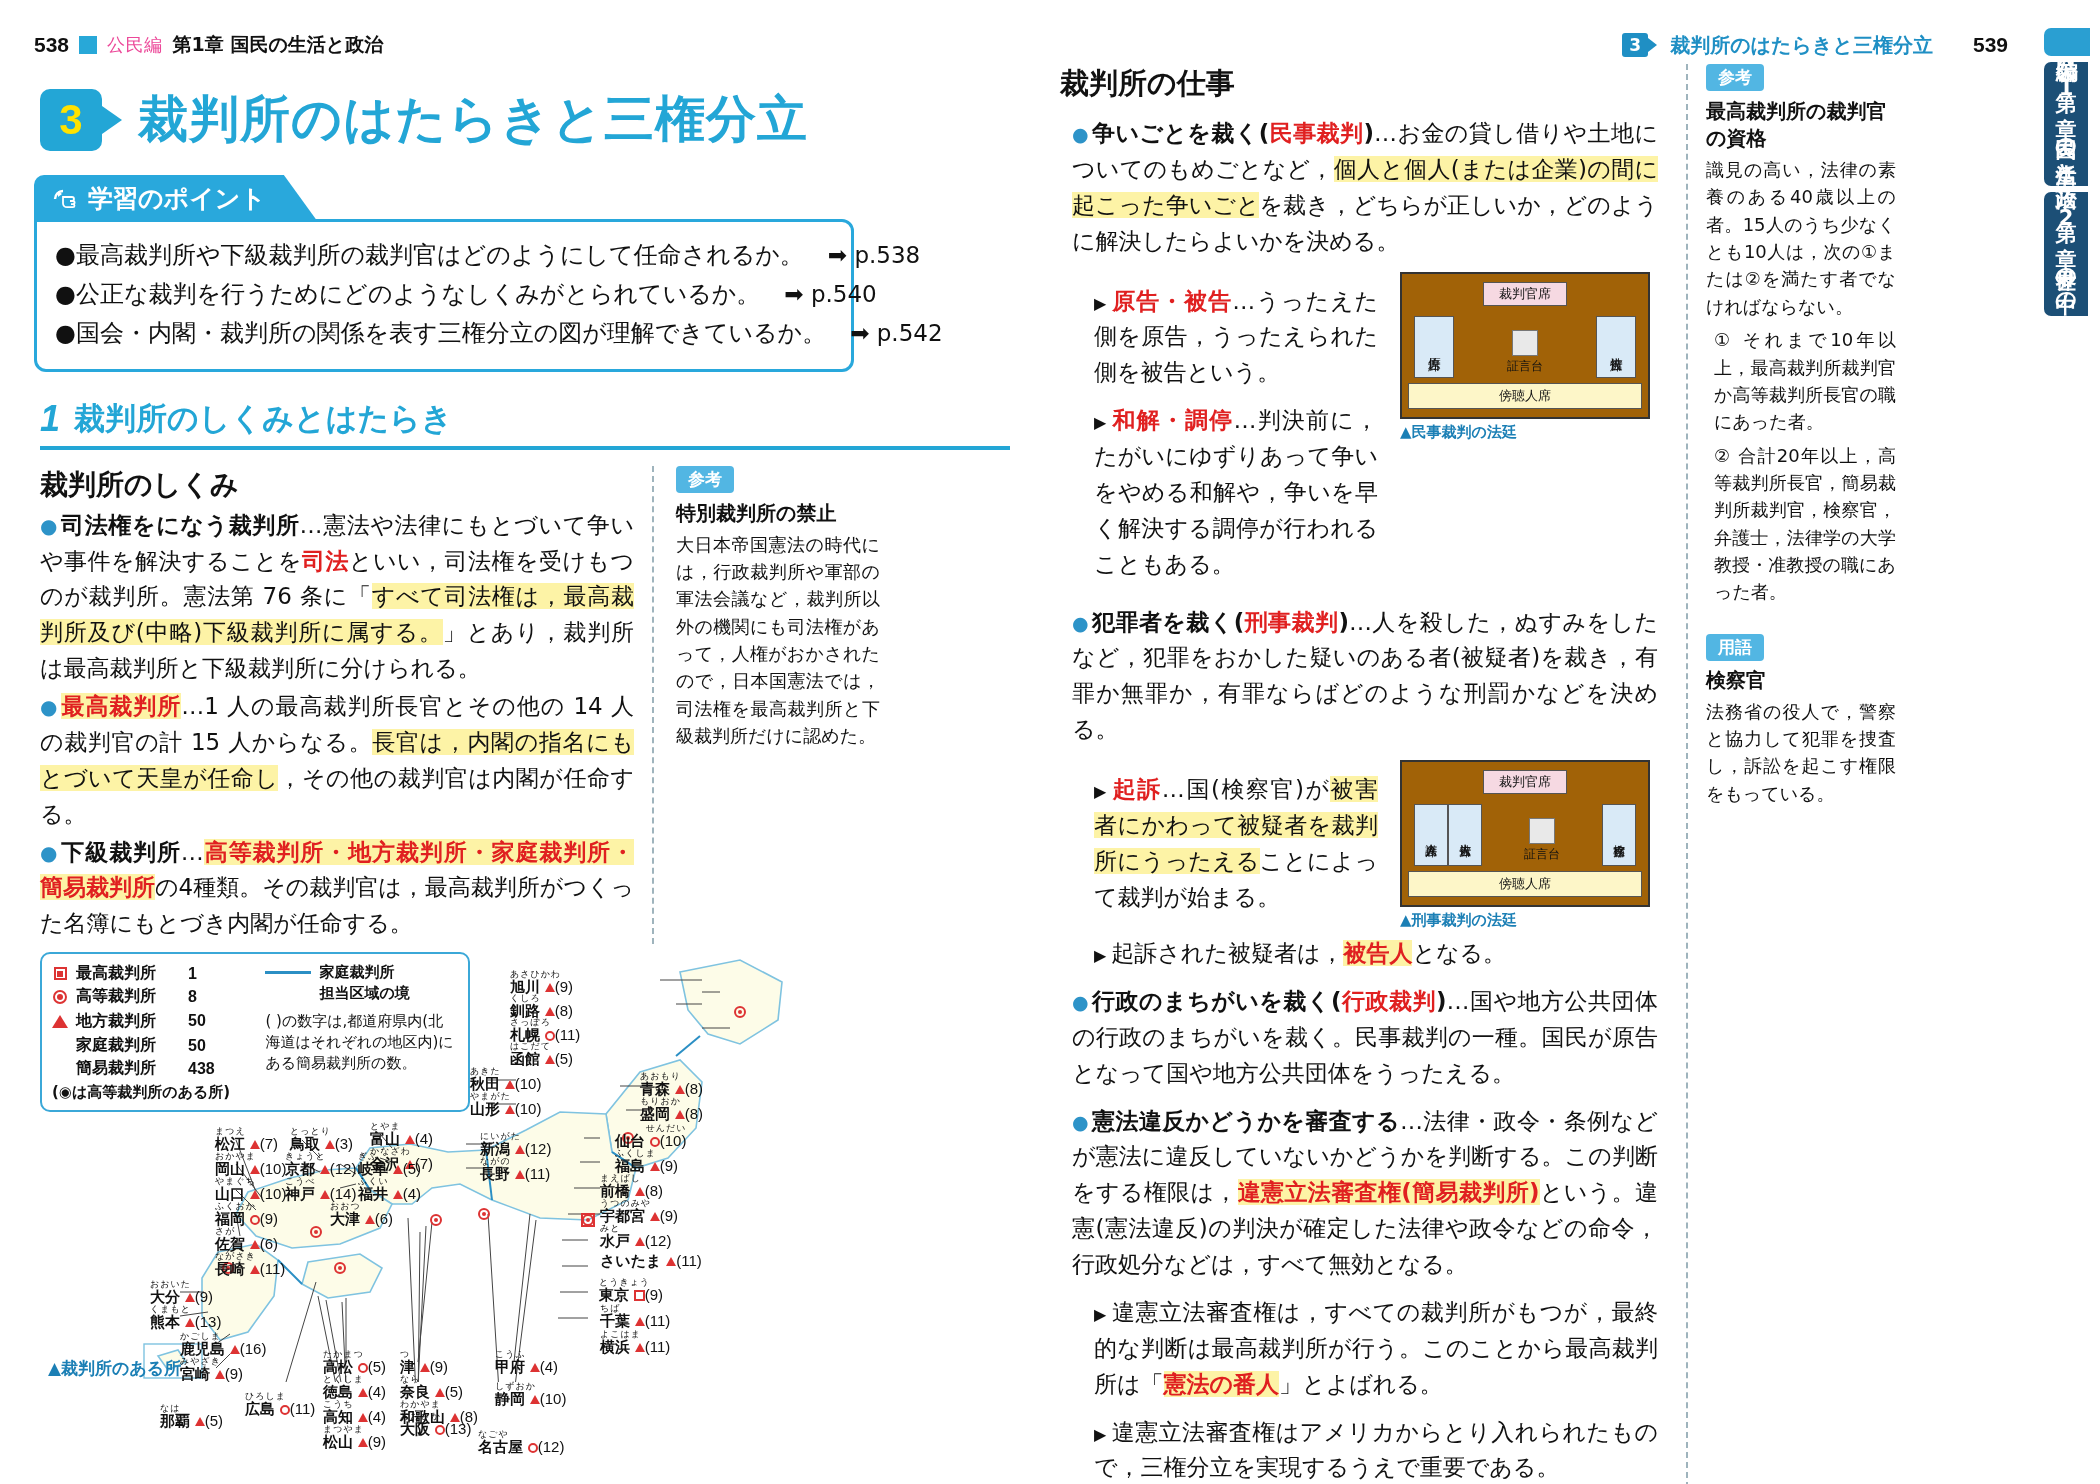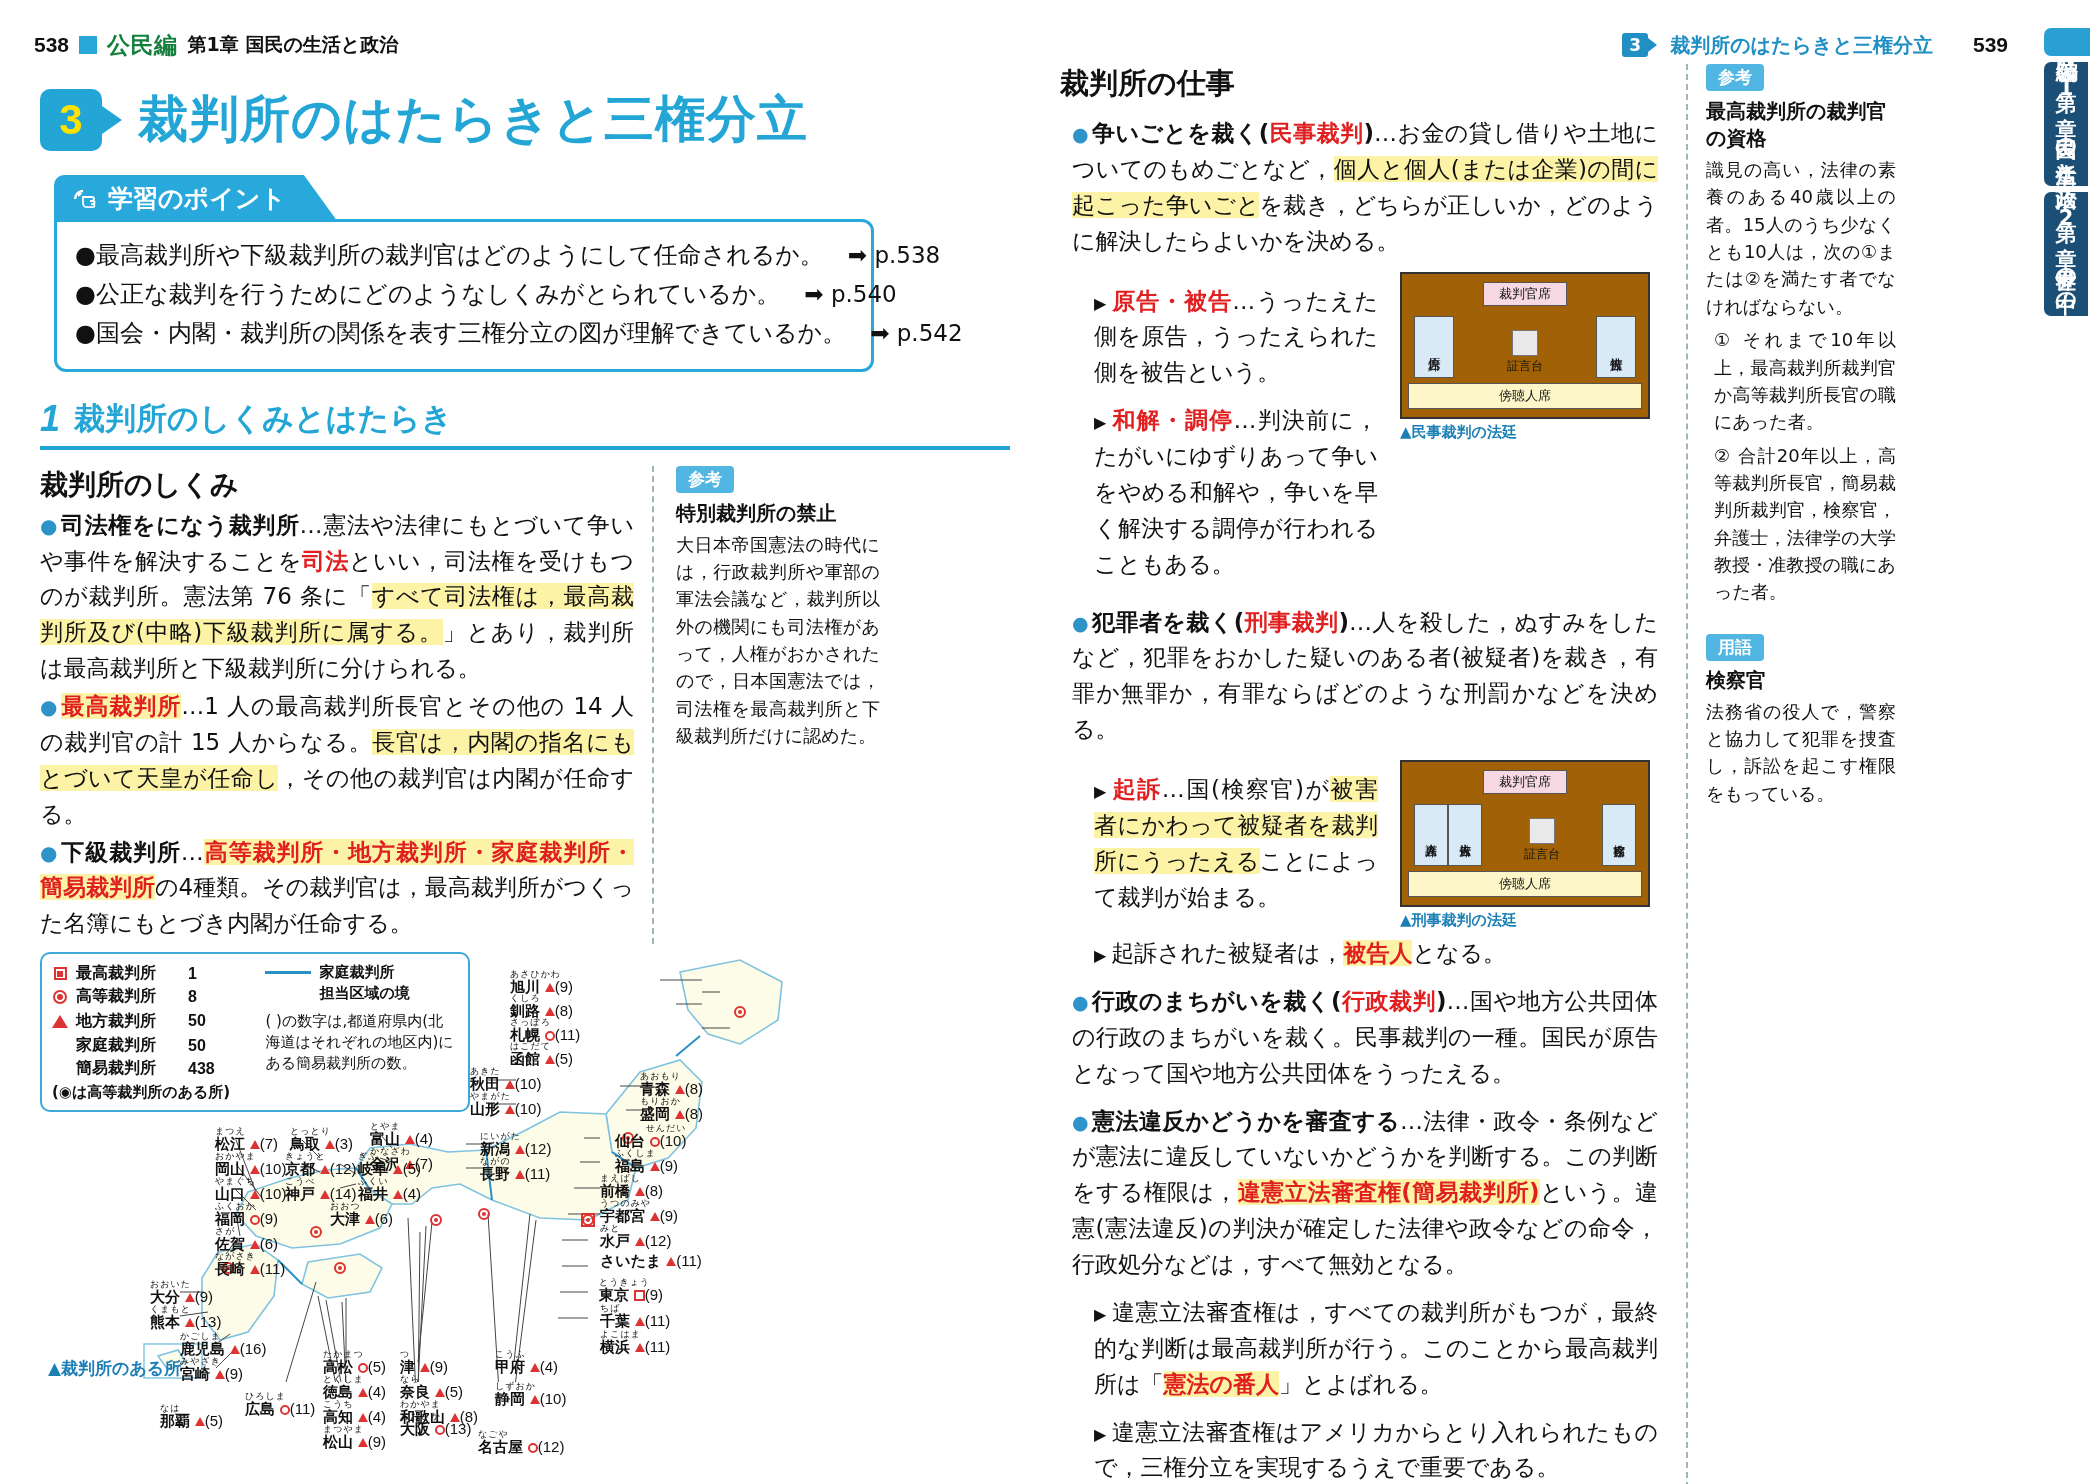--- a/index.html
+++ b/index.html
@@ -15,21 +15,21 @@
   .spread { position:absolute; inset:0; display:flex; }
   .page { position:relative; height:100%; }
   .page-left  { width:1050px; padding:28px 34px 0 34px; }
   .page-right { width:1050px; padding:28px 34px 0 0; }
 
   
   .runhead { display:flex; align-items:center; height:34px; font-size:19px; font-weight:bold; }
   .runhead-left { gap:10px; }
   .folio { font-size:21px; font-weight:bold; color:#111; font-family:"Liberation Sans",sans-serif; }
   .sq { width:18px; height:18px; background:#28a8d8; display:inline-block; }
-  .chip-blue { color:#15803d; font-size:23px; font-weight:bold; letter-spacing:.5px; }
+  .chip-blue { color:#ec4899; font-size:18px; font-weight:normal; letter-spacing:.5px; }
   .runhead-right { justify-content:flex-end; gap:14px; padding-right:58px; }
   .numchip {
     background:#1f8fc4; color:#fff; font-weight:bold; font-size:17px;
     width:26px; height:24px; display:inline-flex; align-items:center; justify-content:center;
     border-radius:3px; position:relative;
   }
   .numchip::after{
     content:""; position:absolute; right:-9px; top:50%; transform:translateY(-50%);
     border-left:9px solid #1f8fc4; border-top:7px solid transparent; border-bottom:7px solid transparent;
   }
@@ -43,21 +43,21 @@
     display:flex; align-items:center; justify-content:center; position:relative;
     font-family:"Liberation Sans",sans-serif;
   }
   .title-badge::after{
     content:""; position:absolute; right:-20px; top:50%; transform:translateY(-50%);
     border-left:20px solid #23a6d6; border-top:14px solid transparent; border-bottom:14px solid transparent;
   }
   .title-text { color:#23a6d6; font-size:50px; font-weight:bold; margin-left:36px; letter-spacing:1px; }
 
   
-  .lp-wrap { margin:22px 0 0 20px; width:820px; position:relative; }
+  .lp-wrap { margin:22px 0 0 0; width:820px; position:relative; }
   .lp-tab {
     display:inline-flex; align-items:center; gap:10px;
     background:#29a8dc; color:#fff; font-size:25px; font-weight:bold;
     padding:7px 38px 7px 18px; border-radius:10px 10px 0 0;
     clip-path: polygon(0 0, 88% 0, 100% 100%, 0 100%);
     padding-right:52px;
   }
   .lp-box {
     border:3px solid #29a8dc; border-radius:12px; border-top-left-radius:0;
     padding:14px 18px 16px 18px; background:#fff; margin-top:-3px;

